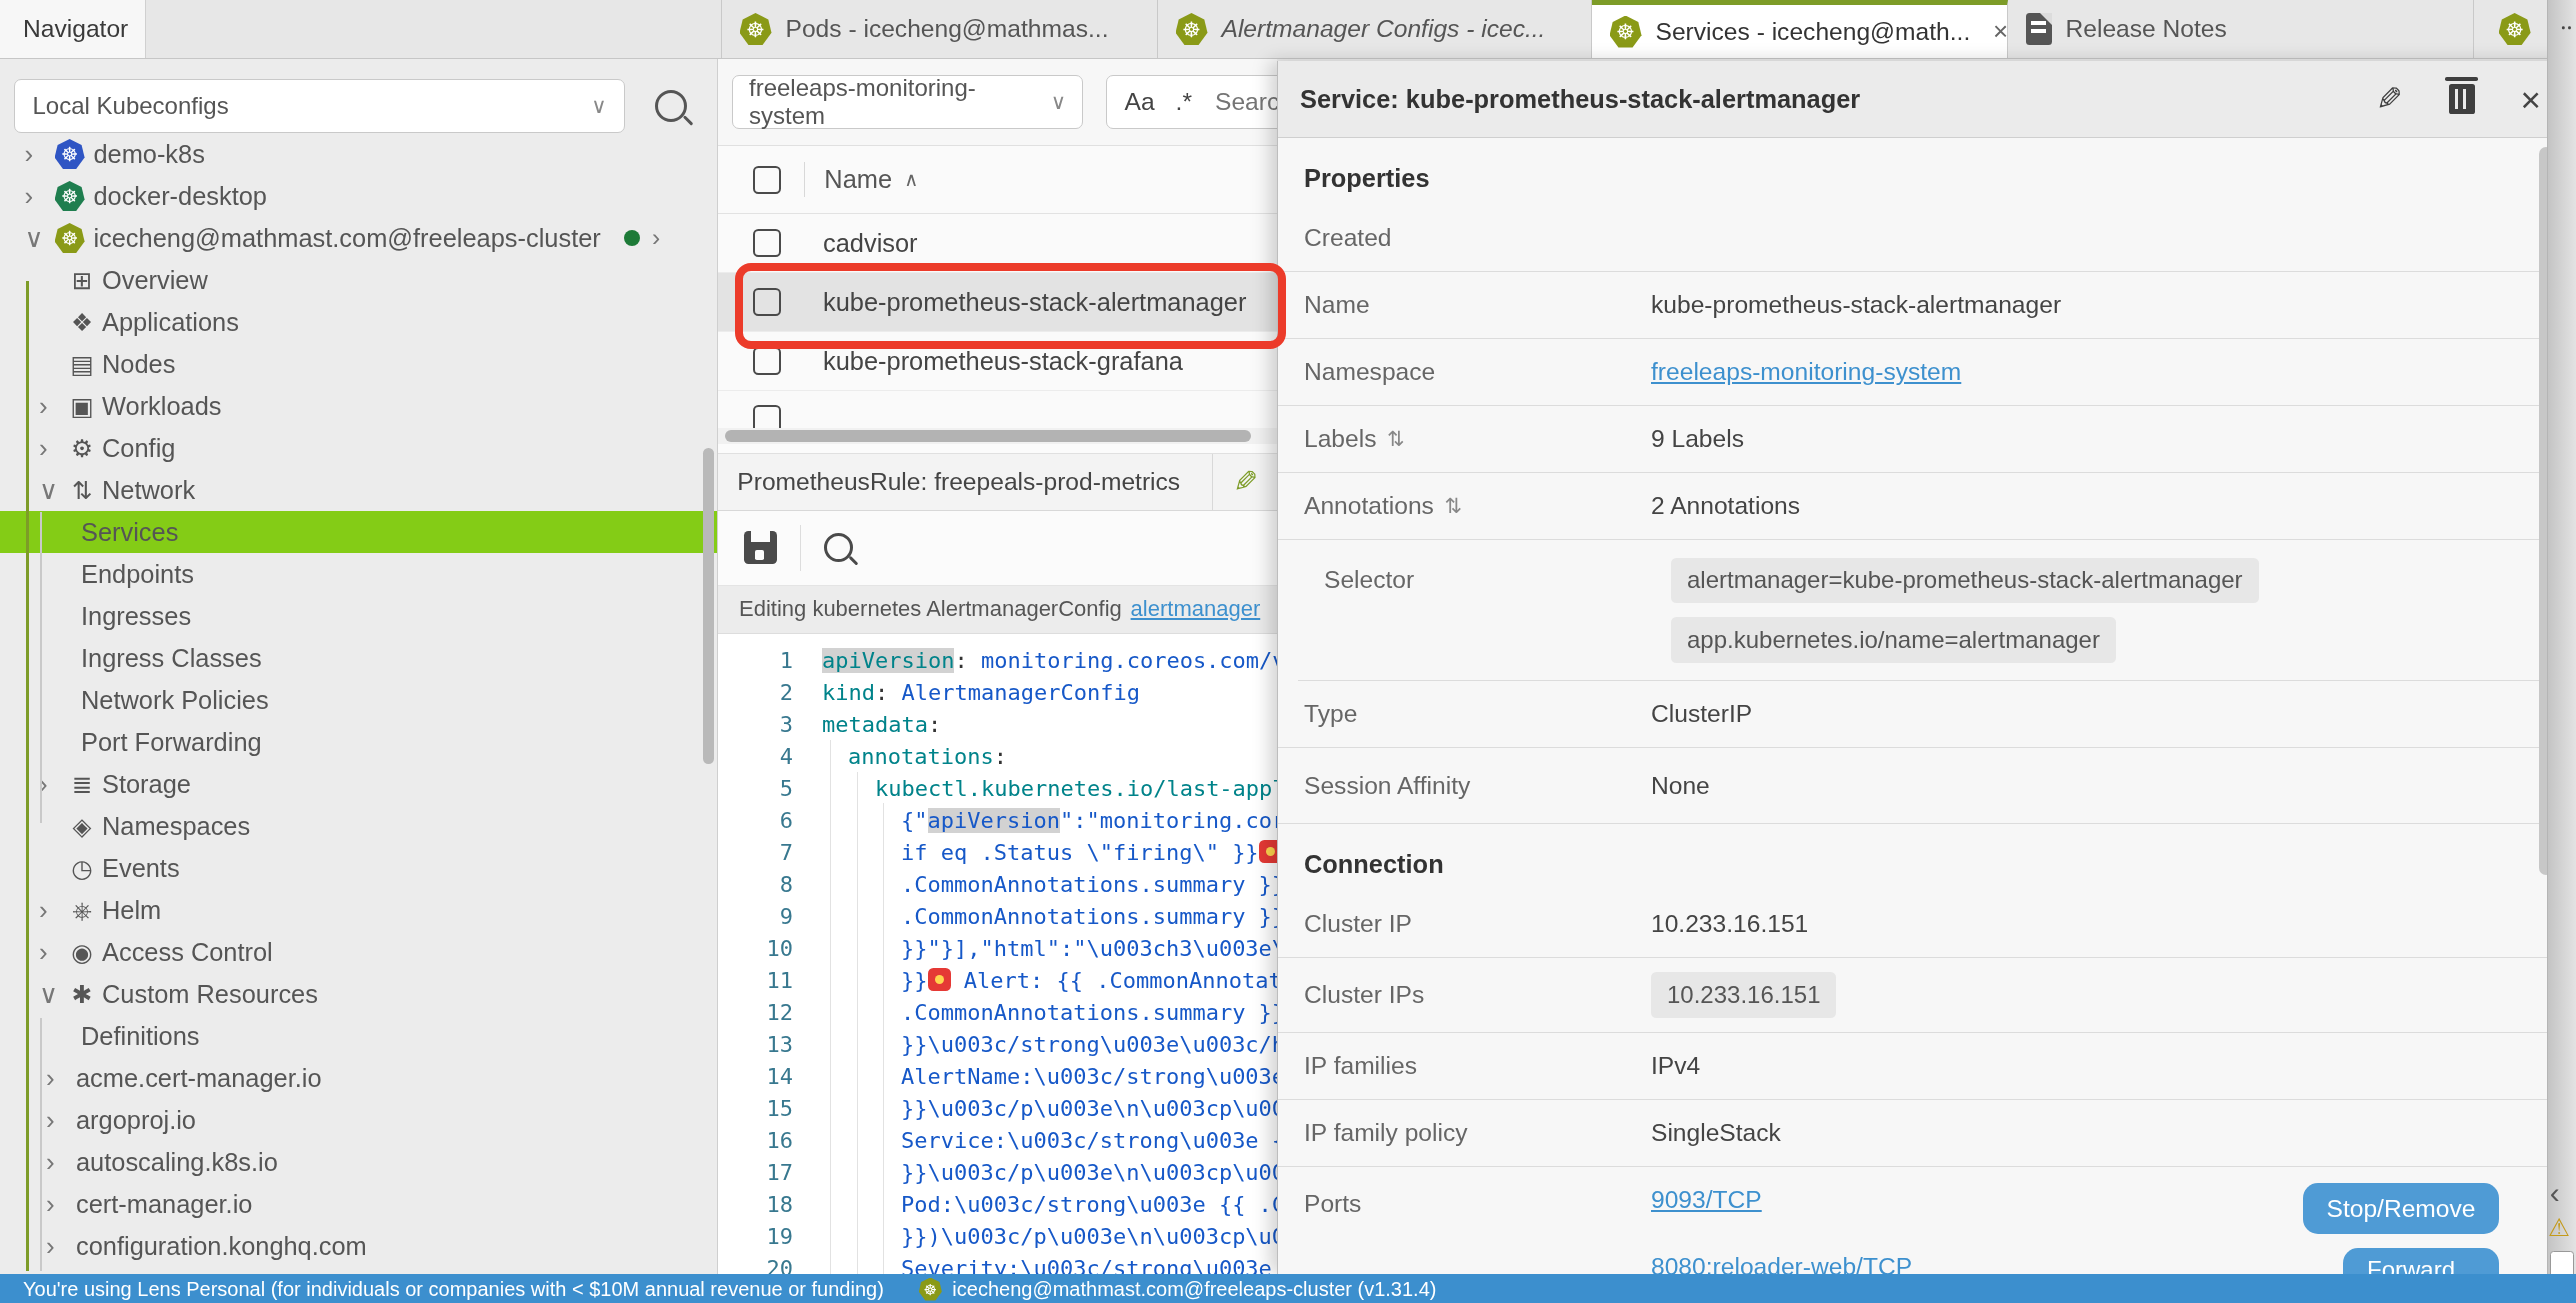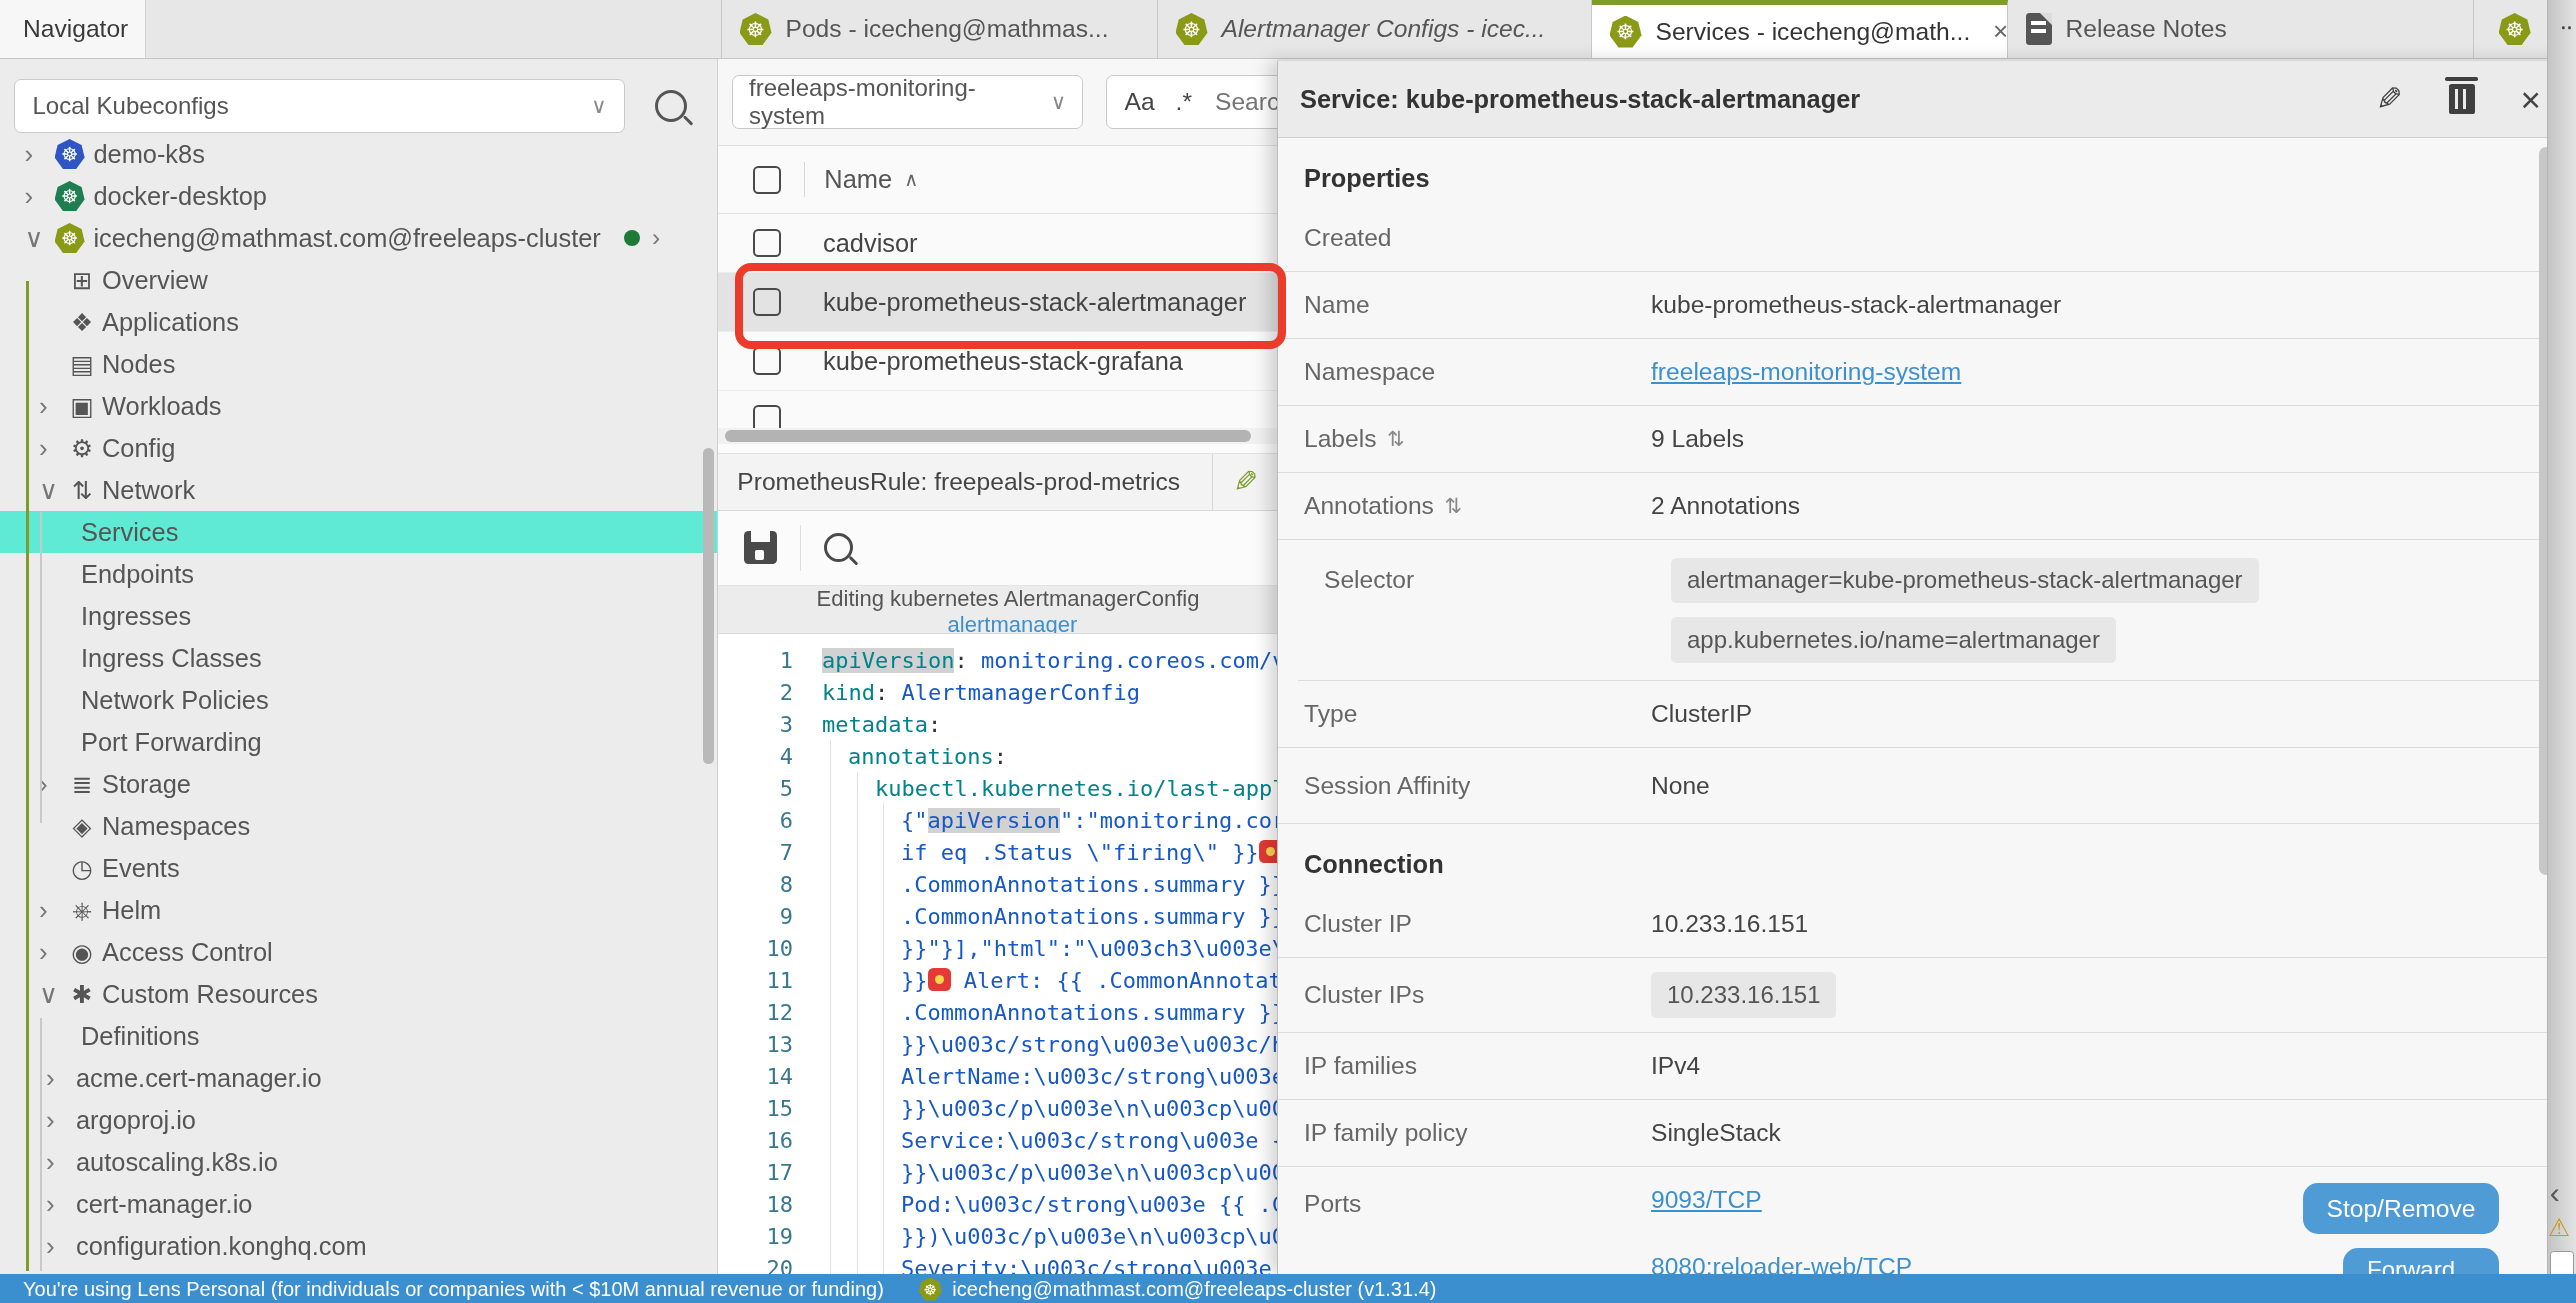--- a/index.html
+++ b/index.html
@@ -35,21 +35,21 @@
   .kube-select .sel-chev{margin-left:auto;color:#888;font-size:21px;}
   .side-search{position:absolute;left:655px;top:32px;}
   .mag{width:26px;height:26px;border:3.1px solid #555;border-radius:50%;position:relative;display:inline-block;}
   .mag::after{content:"";position:absolute;width:12.3px;height:3.1px;background:#555;transform:rotate(45deg);right:-10.5px;bottom:-3.5px;border-radius:1.8px;}
   .tree{position:absolute;left:0;top:75px;right:0;bottom:0;}
   .nav-item{height:42px;display:flex;align-items:center;font-size:25.4px;color:#555;box-sizing:border-box;white-space:nowrap;}
   .nav-item.lvl0{padding-left:24.6px;}
   .nav-item.lvl1{padding-left:39px;}
   .nav-item.lvl2{padding-left:51px;}
   .nav-item.crd{padding-left:46px;}
-  .nav-item.sel{background:#5eead4;}
+  .nav-item.sel{background:#84cc16;}
   .nav-item .chev{width:30px;flex:0 0 auto;color:#777;font-size:26px;}
   .nav-item .chev:empty{visibility:hidden;}
   .nav-item .glyph{width:26px;margin-right:7px;flex:0 0 auto;color:#555;font-size:24.6px;text-align:center;font-family:"DejaVu Sans",sans-serif;}
   .nav-item .glyph:empty{display:none;}
   .nav-item .badge{display:none;width:30px;height:30px;margin-right:8.8px;flex:0 0 auto;align-items:center;justify-content:center;
     clip-path:polygon(50% 0%,90% 20%,100% 62%,72% 100%,28% 100%,0% 62%,10% 20%);color:#fff;font-size:19.3px;}
   .nav-item .badge::before{content:"☸";}
   .nav-item .badge.b-blue{display:flex;background:#2f55c4;}
   .nav-item .badge.b-green{display:flex;background:#1f7e4f;}
   .nav-item .badge.b-olive{display:flex;background:#8a9a17;}
@@ -85,21 +85,21 @@
   .ed-header .ed-title{padding-left:19.3px;flex:1;}
   .ed-header .ed-actions{height:100%;display:flex;align-items:center;padding:0 19.3px;border-left:0.9px solid #d8d8d8;}
   .pencil-olive{color:#7d9c28;font-size:30px;transform:scaleX(-1);display:inline-block;}
   .ed-toolbar{height:74px;background:#fbfbfb;border-bottom:0.9px solid #e4e4e4;display:flex;align-items:center;}
   .save-icon{width:33px;height:33px;background:#4a4a4a;border-radius:4.4px;position:relative;margin-left:26px;}
   .save-icon::before{content:"";position:absolute;left:7px;right:7px;top:0;height:10.5px;background:#fbfbfb;}
   .save-icon::after{content:"";position:absolute;left:10.5px;bottom:4.4px;width:9.7px;height:9.7px;background:#fbfbfb;border-radius:1.8px;}
   .ed-toolbar .vdiv{width:0.9px;height:46px;background:#ddd;margin:0 23px;}
   .mag-dark{width:23px;height:23px;border:3.1px solid #4a4a4a;border-radius:50%;position:relative;display:inline-block;}
   .mag-dark::after{content:"";position:absolute;width:10.5px;height:3.1px;background:#4a4a4a;transform:rotate(45deg);right:-8.8px;bottom:-2.6px;border-radius:1.8px;}
-  .ed-infobar{height:47px;background:#ececec;border-bottom:0.9px solid #ddd;display:flex;align-items:center;padding-left:21px;font-size:22px;color:#555;white-space:nowrap;overflow:hidden;flex-direction:column;}
+  .ed-infobar{height:47px;background:#ececec;border-bottom:0.9px solid #ddd;display:flex;align-items:center;padding-left:21px;font-size:22px;color:#555;white-space:nowrap;overflow:hidden;}
   .ed-infobar a{color:#3d90ce;text-decoration:underline;margin-left:8.8px;}
   .code{position:relative;background:#fff;height:679px;padding-top:11.4px;box-sizing:border-box;font-family:"DejaVu Sans Mono",monospace;font-size:22px;overflow:hidden;}
   .cl{position:relative;height:32px;line-height:32px;padding-left:104px;white-space:nowrap;}
   .cl .ln{position:absolute;left:0;top:0;width:75px;text-align:right;color:#38788f;}
   .ct{display:inline-block;}
   .ct.ind1{padding-left:26px;} .ct.ind2{padding-left:53px;} .ct.ind3{padding-left:79px;}
   .cl .k{color:#00838a;} .cl .k.hl{background:#d2d2d2;}
   .cl .s{color:#333;}
   .cl .v{color:#1658c8;} .cl .v.hlv{background:#d2d2d2;}
   .cl .v:empty,.cl .k:empty,.cl .s:empty{display:none;}

